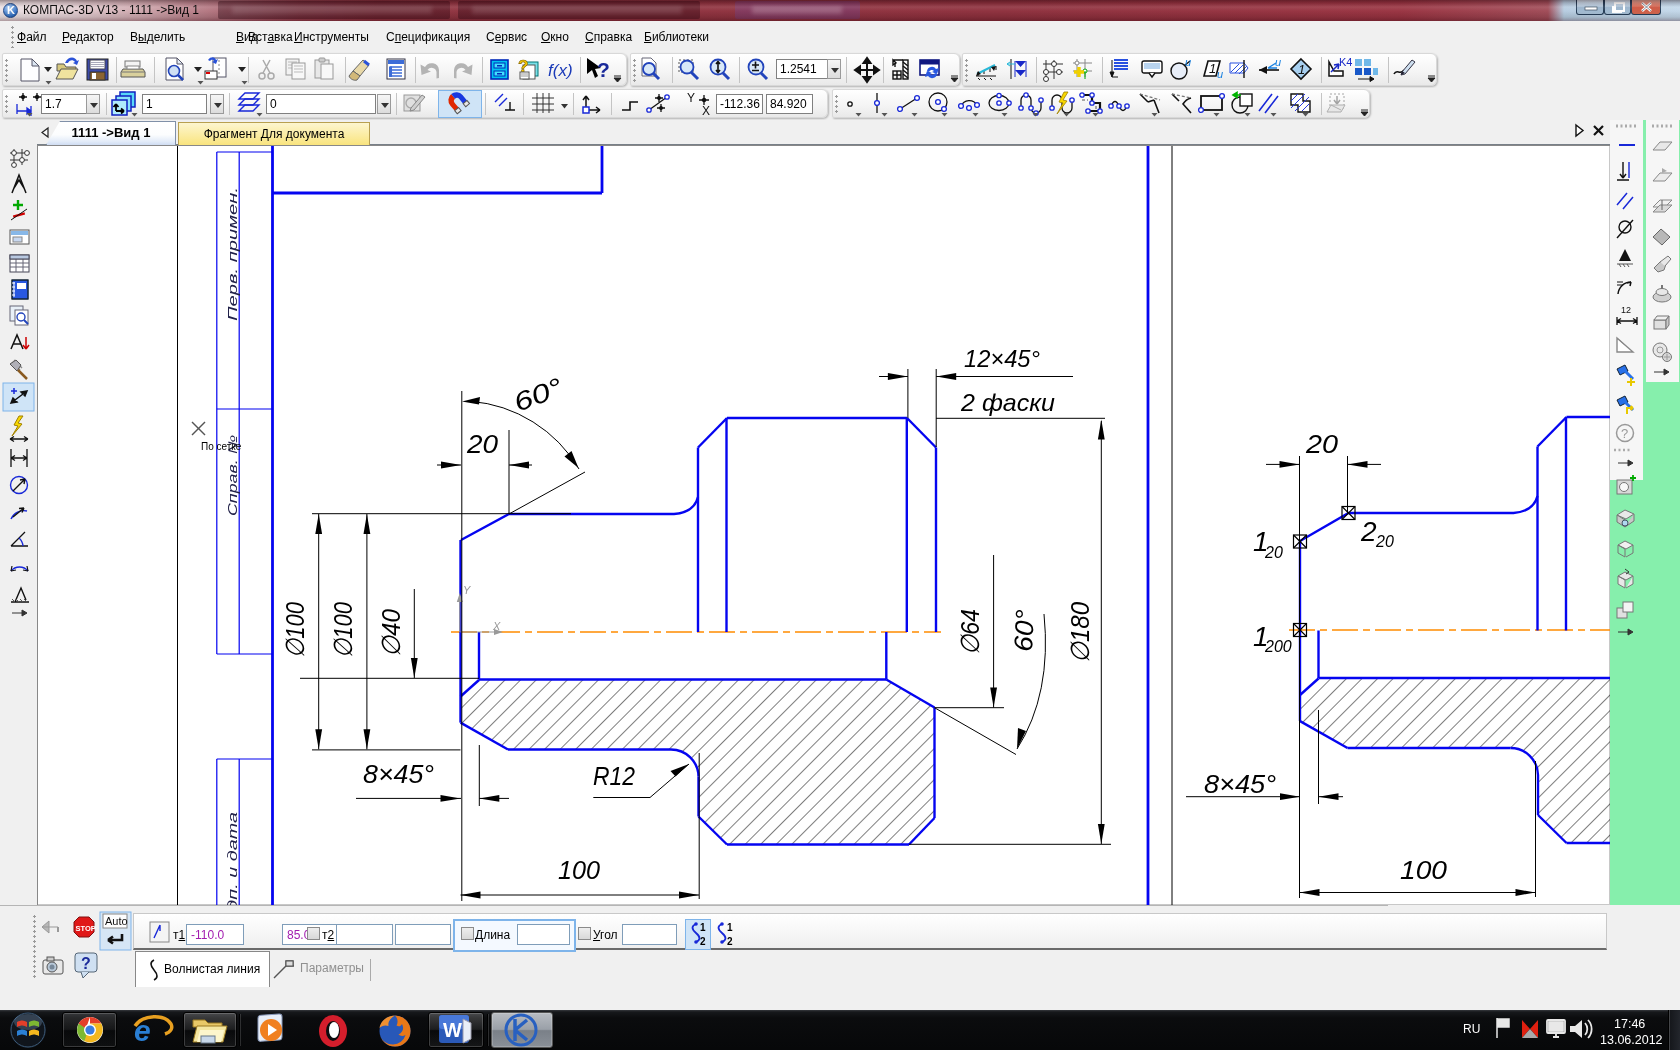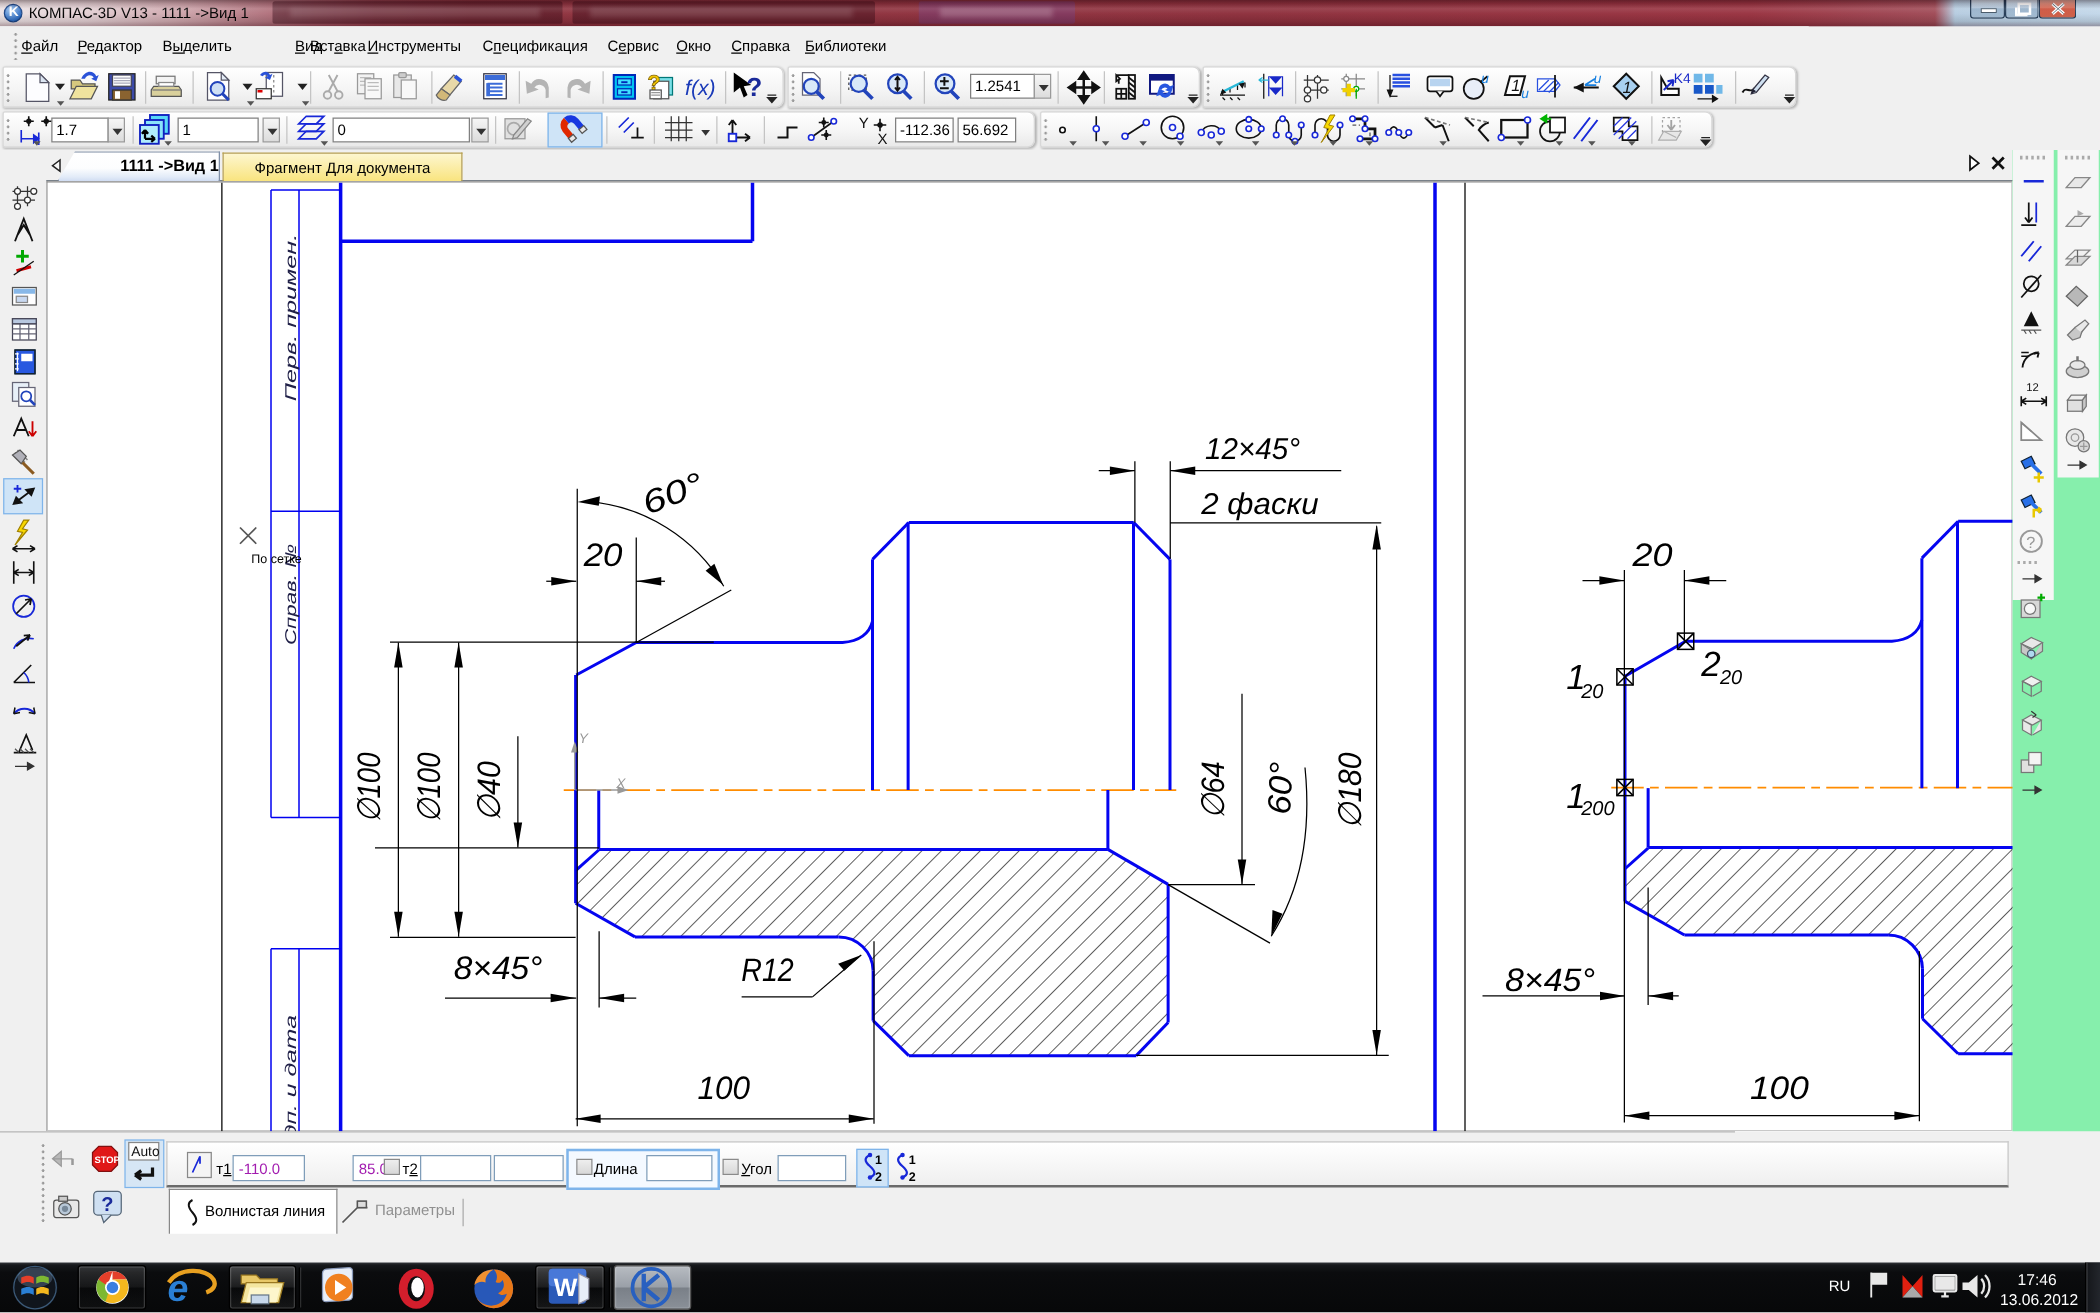--- a/index.html
+++ b/index.html
@@ -39,21 +39,21 @@
 
 
 .tfield { position:absolute; height:20px; background:#fff; border:1px solid #808080; font-size:12px; color:#000; padding:2px 3px 0 3px; }
 .tdrop { position:absolute; height:20px; width:14px; background:linear-gradient(#f6f6f6,#dcdcdc); border:1px solid #9a9a9a; }
 .tdrop:before { content:""; position:absolute; left:3px; top:8px; border:4px solid transparent; border-top:5px solid #333; }
 
 
 #tabbar { position:absolute; left:0; top:120px; width:1680px; height:25px; background:#f0f0f0; }
 #tabactive { position:absolute; left:46px; top:1px; width:130px; height:24px;
   background:linear-gradient(#ffffff,#fcfdfe 55%,#e2ebf8 85%,#cfdcf2); border:1px solid #8090a8; border-bottom:none;
-  clip-path:polygon(14px 0, 100% 0, 100% 100%, 0 100%); font-weight:bold; font-size:13px; text-align:right; padding-top:3px; }
+  clip-path:polygon(14px 0, 100% 0, 100% 100%, 0 100%); font-weight:bold; font-size:13px; text-align:center; padding-top:3px; }
 #tabyellow { position:absolute; left:178px; top:2px; width:192px; height:23px; background:linear-gradient(#fdf6cf,#f9e47e); border:1px solid #b8a050; border-bottom:none; font-size:12px; text-align:center; padding-top:4px; }
 #tabbar .edge { position:absolute; left:37px; right:68px; top:24px; height:1px; background:#788088; }
 
 
 #workarea { position:absolute; left:0; top:145px; width:1680px; height:760px; background:#f0f0f0; }
 #canvas { position:absolute; left:37px; top:0px; width:1573px; height:760px; background:#ffffff; border-left:1px solid #888; border-top:1px solid #888; box-shadow:inset -1px -1px 0 #c8c8c8; }
 #leftbar { position:absolute; left:0; top:0; width:37px; height:760px; background:#f0f0f0; }
 #rightbar { position:absolute; left:1610px; top:-25px; width:70px; height:785px; background:#86efac; }
 
 
@@ -372,21 +372,21 @@
     <span class="vsep" style="left:611px;"></span>
     <span class="vsep" style="left:1321px;"></span>
     <div class="tfield" style="left:41px; top:6px; width:46px;">1.7</div>
     <div class="tdrop" style="left:86px; top:6px;"></div>
     <div class="tfield" style="left:142px; top:6px; width:65px;">1</div>
     <div class="tdrop" style="left:210px; top:6px;"></div>
     <div class="tfield" style="left:266px; top:6px; width:110px;">0</div>
     <div class="tdrop" style="left:377px; top:6px;"></div>
     <div style="position:absolute; left:438px; top:2px; width:44px; height:28px; background:#cfe4f7; border:1px solid #7eb4ea;"></div>
     <div class="tfield" style="left:716px; top:6px; width:47px;">-112.36</div>
-    <div class="tfield" style="left:766px; top:6px; width:47px;">56.692</div>
+    <div class="tfield" style="left:766px; top:6px; width:47px;">84.920</div>
     <div id="t2icons">
         <svg width="1680" height="32" style="position:absolute;left:0;top:0">
       <g transform="translate(13,4)" stroke="#111" fill="none" stroke-width="1.3">
             <path d="M6,5 h8 M10,1 v8 M20,5 h8 M24,1 v8"></path>
             <circle cx="10" cy="5" r="1.5" fill="#111"></circle>
             <circle cx="24" cy="5" r="1.5" fill="#111"></circle>
             <path d="M4,12 v10 M4,19 h14 M18,19 l-4,-3 0,6 z M18,14 v10" stroke="#1828d8" fill="#1828d8"></path>
           </g>
       <g transform="translate(112,4)">
             <rect x="8" y="0" width="15" height="15" fill="#58d8f8" stroke="#1020c0" stroke-width="1.5"></rect>

